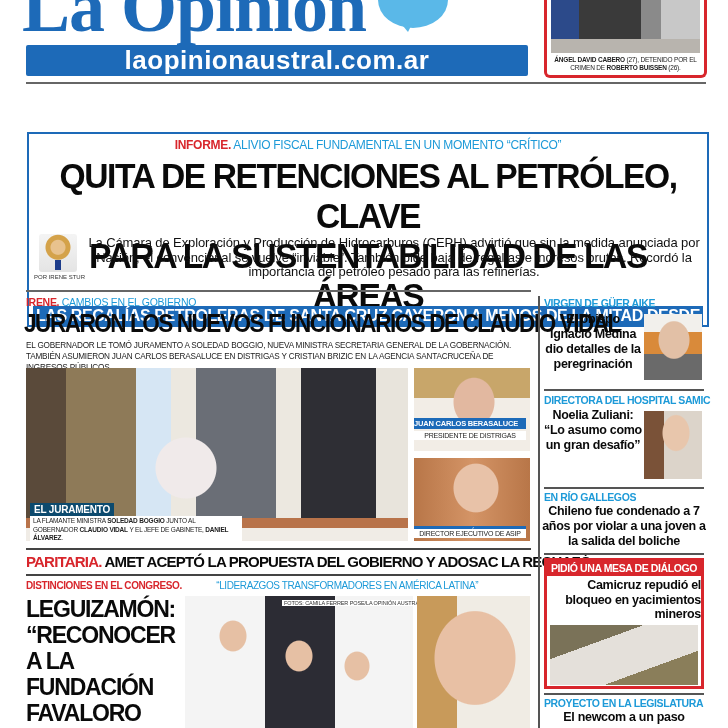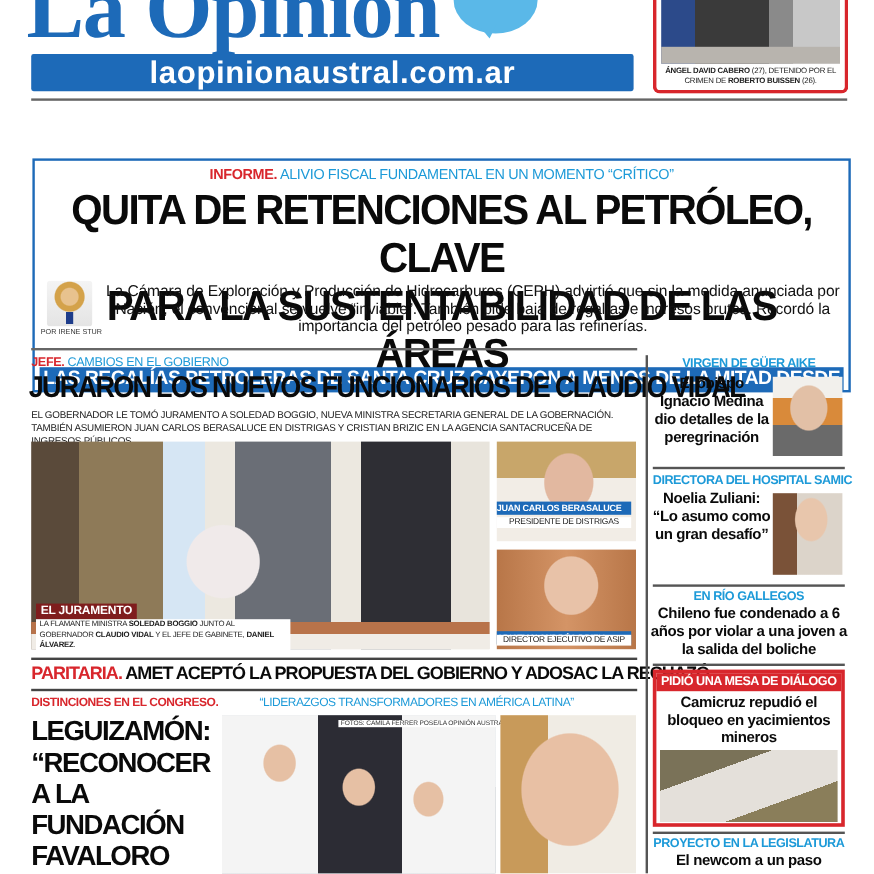--- a/index.html
+++ b/index.html
@@ -40,21 +40,21 @@
   #acto-kicker { position: absolute; left: 26px; top: 296px; font-size: 10.5px; font-weight: bold; letter-spacing: -0.3px; }
   #acto-kicker .red { color: #d8262c; }
   #acto-kicker .blue { color: #1d9ad8; font-weight: normal; }
   #acto-headline { position: absolute; left: 24px; top: 309px; font-size: 25px; font-weight: bold; letter-spacing: -1.6px; white-space: nowrap; color: #0a0a0a; transform: scaleX(0.9); transform-origin: left; }
   #acto-summary { position: absolute; left: 26px; top: 340px; width: 510px; font-size: 8.2px; line-height: 11px; color: #222; letter-spacing: -0.2px; }
 
   #main-photo { position: absolute; left: 26px; top: 368px; width: 382px; height: 173px; background:
     linear-gradient(180deg, transparent 0 150px, #b8734a 150px 160px, #f0ece6 160px),
     radial-gradient(ellipse 40px 40px at 160px 100px, #f0eaea 0 30px, transparent 31px),
     linear-gradient(90deg, #5a4a3a 0 40px, #8e7a58 40px 110px, #d6e6f4 110px 145px, #ece8e0 145px 170px, #6a6e76 170px 250px, #ece8e0 250px 275px, #2e2e34 275px 350px, #e8e4dc 350px); }
-  #main-cap-tag { position: absolute; left: 30px; top: 503px; background: #7f1d1d; color: #fff; font-size: 10px; font-weight: bold; padding: 1px 4px; letter-spacing: -0.2px; }
+  #main-cap-tag { position: absolute; left: 30px; top: 503px; background: #0c4a6e; color: #fff; font-size: 10px; font-weight: bold; padding: 1px 4px; letter-spacing: -0.2px; }
   #main-caption { position: absolute; left: 30px; top: 516px; width: 212px; background: #fff; font-size: 6.5px; line-height: 8.5px; padding: 1px 3px; color: #222; letter-spacing: -0.2px; }
 
   .side-photo { position: absolute; left: 414px; width: 116px; }
   #berasaluce-photo { top: 368px; height: 83px; background: radial-gradient(ellipse 22px 26px at 60px 34px, #e2b8a0 0 20px, transparent 21px), linear-gradient(#c8a66a 0 30px, #f2ede6 30px); }
   #brizic-photo { top: 458px; height: 83px; background: radial-gradient(ellipse 24px 26px at 62px 30px, #e8c2a8 0 22px, transparent 23px), linear-gradient(90deg, #b87648, #d49466, #b87648); }
   .side-tag { position: absolute; left: 0; right: 4px; background: #1d6ab8; color: #fff; font-size: 7.5px; font-weight: bold; text-align: left; padding: 1px 0; letter-spacing: -0.2px; }
   .side-role { position: absolute; left: 0; right: 4px; background: #fff; color: #222; font-size: 7px; text-align: center; padding: 1px 0; letter-spacing: -0.2px; }
 
   .rule-mid { position: absolute; left: 26px; width: 505px; height: 1.5px; background: #444; }
 
@@ -72,28 +72,28 @@
     radial-gradient(ellipse 14px 16px at 114px 60px, #e6c0a4 0 13px, transparent 14px),
     radial-gradient(ellipse 13px 15px at 172px 70px, #e6c0a4 0 12px, transparent 13px),
     linear-gradient(90deg, #f4f4f4 0 80px, #2c2c34 80px 150px, #f4f4f4 150px),
     linear-gradient(#d6dde4 0 60px, #9aa4ae 60px); background-blend-mode: normal; }
   #fav-credit { position: absolute; left: 282px; top: 600px; background: #fff; font-size: 5.5px; padding: 0 2px; color: #333; letter-spacing: -0.1px; }
   #leg-photo { position: absolute; left: 417px; top: 596px; width: 113px; height: 132px; background: radial-gradient(ellipse 38px 44px at 58px 62px, #e8c0a4 0 40px, transparent 41px), linear-gradient(90deg, #c89a5a 0 40px, #f0ece4 40px); }
 
   
   #right-col-rule { position: absolute; left: 538px; top: 296px; width: 1.5px; height: 432px; background: #555; }
   .rc-rule { position: absolute; left: 544px; width: 160px; height: 1.5px; background: #555; }
-  .rc-kicker { position: absolute; left: 544px; width: 160px; text-align: center; font-size: 10.5px; font-weight: bold; color: #1d9ad8; letter-spacing: -0.4px; white-space: nowrap; }
+  .rc-kicker { position: absolute; left: 544px; width: 160px; text-align: left; font-size: 10.5px; font-weight: bold; color: #1d9ad8; letter-spacing: -0.4px; white-space: nowrap; }
   .rc-head { position: absolute; font-size: 12.5px; font-weight: bold; line-height: 15px; text-align: center; color: #0a0a0a; letter-spacing: -0.3px; }
   #obispo-photo { position: absolute; left: 644px; top: 314px; width: 58px; height: 66px; background: radial-gradient(ellipse 14px 17px at 30px 26px, #e2c0a6 0 15px, transparent 16px), linear-gradient(#f2f0ec 0 18px, #d98a3a 18px 40px, #6a6a6a 40px); }
   #zuliani-photo { position: absolute; left: 644px; top: 411px; width: 58px; height: 68px; background: radial-gradient(ellipse 12px 16px at 32px 22px, #e8c6ac 0 13px, transparent 14px), linear-gradient(90deg, #7a5238 0 20px, #dcd4ca 20px); }
 
   #camicruz-box { position: absolute; left: 544px; top: 558px; width: 160px; height: 131px; border: 3px solid #d8262c; }
   #camicruz-tag { position: absolute; left: 0; right: 0; top: 0; height: 15px; background: #d8262c; color: #fff; font-size: 10.5px; font-weight: bold; text-align: center; line-height: 15px; letter-spacing: -0.4px; white-space: nowrap; }
-  #camicruz-head { position: absolute; left: 0; right: 0; top: 17px; font-size: 12.5px; font-weight: bold; line-height: 14.5px; text-align: center; color: #0a0a0a; letter-spacing: -0.3px; }
+  #camicruz-head { position: absolute; left: 0; right: 0; top: 17px; font-size: 12.5px; font-weight: bold; line-height: 14.5px; text-align: right; color: #0a0a0a; letter-spacing: -0.3px; }
   #camicruz-photo { position: absolute; left: 3px; right: 3px; top: 64px; height: 60px; background: linear-gradient(160deg, #7a7258 0 30%, #e4e0da 30% 70%, #8a7e5a 70%); }
 </style>
 </head>
 <body>
 
 <div id="masthead">
   <div id="logo-text">La Opinión</div>
   <div id="logo-bubble"></div>
   <div id="logo-bubble-tail"></div>
   <div id="url-bar">laopinionaustral.com.ar</div>
@@ -113,21 +113,21 @@
     <div>PARA LA SUSTENTABILIDAD DE LAS ÁREAS</div>
   </div>
   <div id="lead-author-photo"></div>
   <div id="lead-author">POR IRENE STUR</div>
   <div id="lead-body">La Cámara de Exploración y Producción de Hidrocarburos (CEPH) advirtió que sin la medida anunciada por Nación, el convencional se vuelve “inviable”. También pide baja de regalías e ingresos brutos. Recordó la importancia del petróleo pesado para las refinerías.</div>
   <div id="lead-sub2">LAS REGALÍAS PETROLERAS DE SANTA CRUZ CAYERON A MENOS DE LA MITAD DESDE ENERO</div>
 </div>
 
 <div class="rule-top" style="top:290px;width:505px"></div>
 
-<div id="acto-kicker"><span class="red">JEFE.</span><span class="blue"> CAMBIOS EN EL GOBIERNO</span></div>
+<div id="acto-kicker"><span class="red">IRENE.</span><span class="blue"> CAMBIOS EN EL GOBIERNO</span></div>
 <div id="acto-headline">JURARON LOS NUEVOS FUNCIONARIOS DE CLAUDIO VIDAL</div>
 <div id="acto-summary">EL GOBERNADOR LE TOMÓ JURAMENTO A SOLEDAD BOGGIO, NUEVA MINISTRA SECRETARIA GENERAL DE LA GOBERNACIÓN. TAMBIÉN ASUMIERON JUAN CARLOS BERASALUCE EN DISTRIGAS Y CRISTIAN BRIZIC EN LA AGENCIA SANTACRUCEÑA DE INGRESOS PÚBLICOS.</div>
 
 <div id="main-photo"></div>
 <div id="main-cap-tag">EL JURAMENTO</div>
 <div id="main-caption"><span>LA FLAMANTE MINISTRA </span><b>SOLEDAD BOGGIO</b><span> JUNTO AL GOBERNADOR </span><b>CLAUDIO VIDAL</b><span> Y EL JEFE DE GABINETE, </span><b>DANIEL ÁLVAREZ</b><span>.</span></div>
 
 <div id="berasaluce-photo" class="side-photo">
   <div class="side-tag" style="top:50px">JUAN CARLOS BERASALUCE</div>
   <div class="side-role" style="top:63px">PRESIDENTE DE DISTRIGAS</div>
@@ -153,21 +153,21 @@
 <div class="rc-head" style="left:544px;width:98px;top:312px">El obispo Ignacio Medina dio detalles de la peregrinación</div>
 <div id="obispo-photo"></div>
 
 <div class="rc-rule" style="top:389px"></div>
 <div class="rc-kicker" style="top:394px">DIRECTORA DEL HOSPITAL SAMIC</div>
 <div class="rc-head" style="left:544px;width:98px;top:408px">Noelia Zuliani: “Lo asumo como un gran desafío”</div>
 <div id="zuliani-photo"></div>
 
 <div class="rc-rule" style="top:487px"></div>
 <div class="rc-kicker" style="top:491px">EN RÍO GALLEGOS</div>
-<div class="rc-head" style="left:542px;width:164px;top:504px">Chileno fue condenado a 6 años por violar a una joven a la salida del boliche</div>
+<div class="rc-head" style="left:542px;width:164px;top:504px">Chileno fue condenado a 7 años por violar a una joven a la salida del boliche</div>
 
 <div class="rc-rule" style="top:553px"></div>
 <div id="camicruz-box">
   <div id="camicruz-tag">PIDIÓ UNA MESA DE DIÁLOGO</div>
   <div id="camicruz-head">Camicruz repudió el bloqueo en yacimientos mineros</div>
   <div id="camicruz-photo"></div>
 </div>
 
 <div class="rc-rule" style="top:693px"></div>
 <div class="rc-kicker" style="top:697px">PROYECTO EN LA LEGISLATURA</div>

